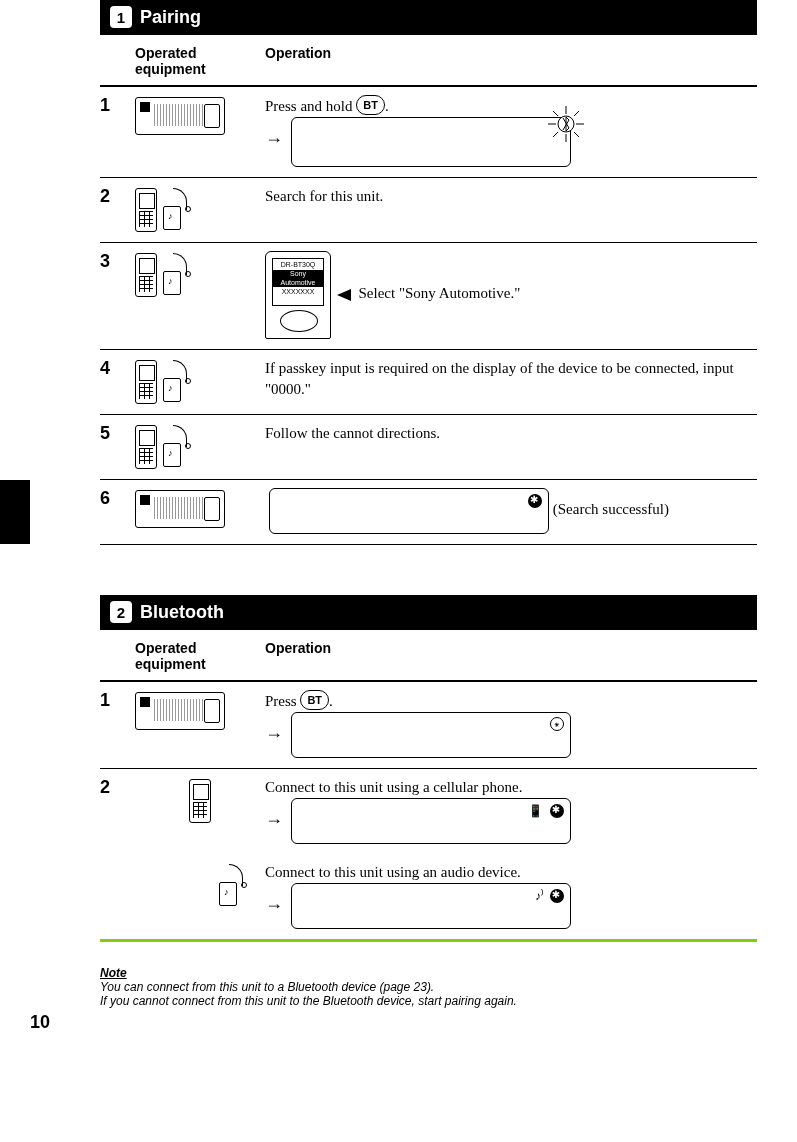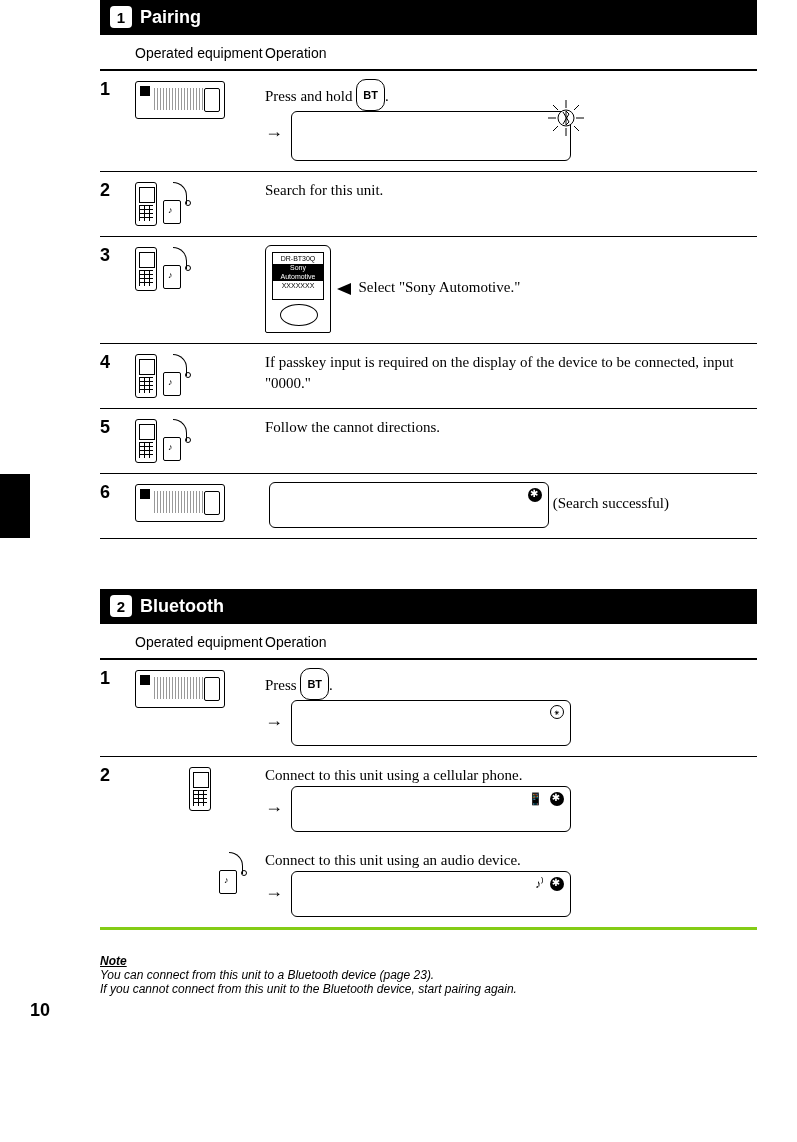--- a/index.html
+++ b/index.html
@@ -48,21 +48,21 @@
       border: none;
       border-top: 1px solid #000;
       margin-left: 100px;
     }
     .table-header {
       display: flex;
       margin-left: 100px;
       border-bottom: 2px solid #000;
       padding: 10px 0 8px 0;
       font-family: Arial, Helvetica, sans-serif;
-      font-weight: normal;
+      font-weight: bold;
       font-size: 14px;
     }
     .col-num { width: 35px; flex-shrink:0; }
     .col-equip { width: 130px; flex-shrink:0; }
     .col-op { flex: 1; }
     .row {
       display: flex;
       margin-left: 100px;
       border-bottom: 1px solid #000;
       padding: 8px 0 10px 0;
@@ -138,21 +138,21 @@
       content:"✱";
       color:#fff;
       font-size:10px;
       position:absolute;
       left:2px; top:-1px;
     }
     .btn-pill {
       display:inline-block;
       border:1px solid #000;
       border-radius: 10px;
-      padding: 8px 6px;
+      padding: 2px 6px;
       font-size: 11px;
       font-family: Arial, sans-serif;
       font-weight:bold;
       line-height:14px;
       vertical-align: 2px;
     }
     
     .car-unit {
       width: 90px; height: 38px;
       border:1px solid #000;

